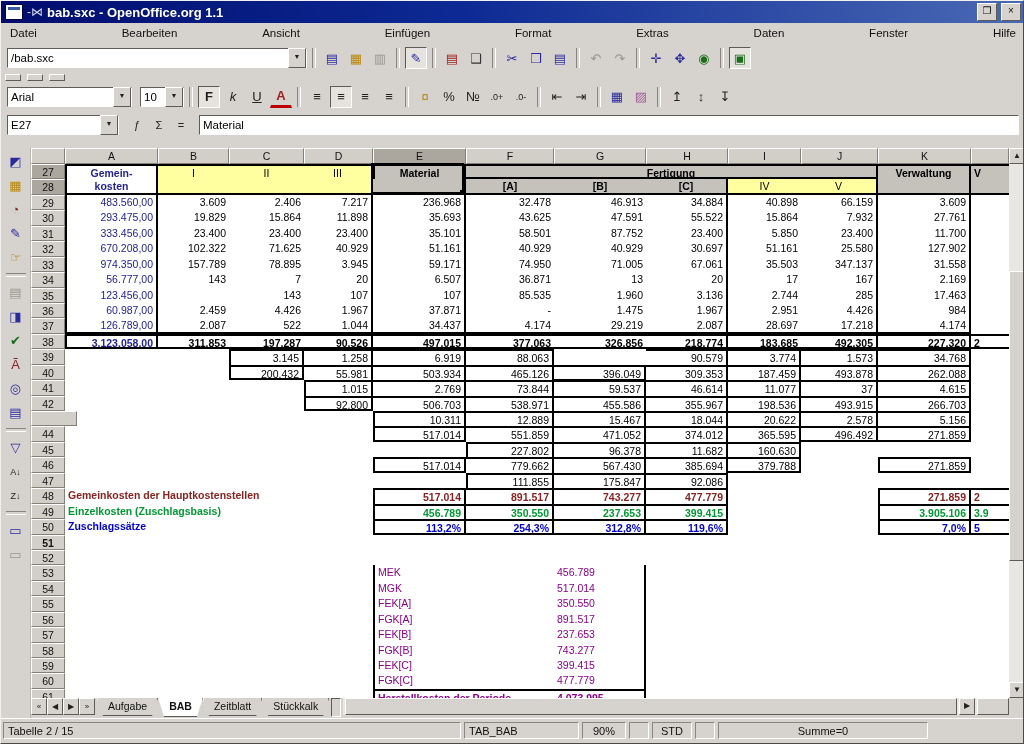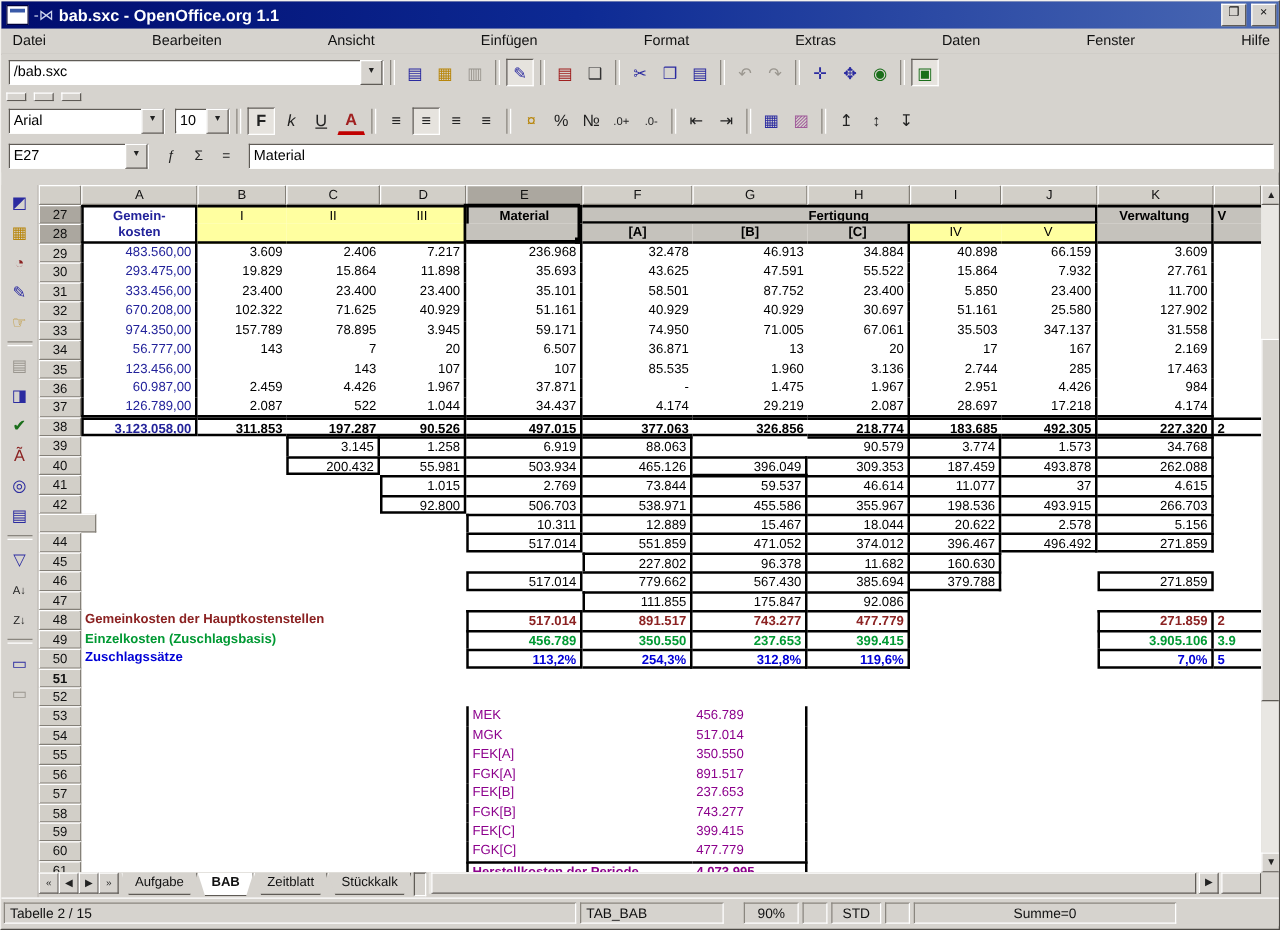--- a/index.html
+++ b/index.html
@@ -69,21 +69,21 @@
   .stab.active{background:#fff;font-weight:bold;height:18px;}
   .tabsplit{width:8px;height:17px;background:#d6d3ce;border:1px solid;border-color:#5f5b56 #fff #fff #5f5b56;margin-left:2px;flex:0 0 auto;}
   .htrack{flex:1 1 auto;height:17px;background:#e9e7e3;position:relative;margin-left:2px;}
   .hthumb{position:absolute;left:2px;top:0;right:52px;height:17px;background:#d6d3ce;border:1px solid;border-color:#fff #5f5b56 #5f5b56 #fff;box-sizing:border-box;}
   .hbtn{position:absolute;top:0;width:16px;height:17px;}
   
   .statusbar{position:absolute;left:0;top:717px;width:1024px;height:23px;background:#d6d3ce;border-top:1px solid #fff;
     display:flex;align-items:center;padding:0 2px;gap:3px;box-sizing:border-box;font-size:11px;color:#111;}
   .sfld{height:17px;line-height:16px;border:1px solid;border-color:#8a867f #fff #fff #8a867f;background:#d6d3ce;
     padding:0 4px;box-sizing:border-box;overflow:hidden;white-space:nowrap;}
-  .f1{width:458px;} .f2{width:115px;} .f3{width:44px;text-align:center;margin-left:13px;} .f4{width:20px;}
+  .f1{width:458px;} .f2{width:115px;} .f3{width:44px;text-align:center;} .f4{width:20px;}
   .f5{width:40px;text-align:center;} .f6{width:20px;} .f7{width:210px;text-align:center;}
   .corner-block{position:absolute;left:1008px;top:697px;width:16px;height:20px;background:#d6d3ce;}
 </style>
 </head>
 <body>
 
 <div id="win">
 
   <div class="titlebar">
     <span class="appico"></span>
@@ -420,21 +420,21 @@
       <div class="c n bt br" style="grid-area: 18 / 8;">15.467</div>
       <div class="c n bt br" style="grid-area: 18 / 9;">18.044</div>
       <div class="c n bt br" style="grid-area: 18 / 10;">20.622</div>
       <div class="c n bt br" style="grid-area: 18 / 11;">2.578</div>
       <div class="c n bt br" style="grid-area: 18 / 12;">5.156</div>
       <div class="hd" style="grid-area: 19 / 1; line-height: 14px;">44</div>
       <div class="c n bt bl br bb" style="grid-area: 19 / 6;">517.014</div>
       <div class="c n bt br" style="grid-area: 19 / 7;">551.859</div>
       <div class="c n bt br" style="grid-area: 19 / 8;">471.052</div>
       <div class="c n bt br" style="grid-area: 19 / 9;">374.012</div>
-      <div class="c n bt br" style="grid-area: 19 / 10;">396.467</div>
+      <div class="c n bt br" style="grid-area: 19 / 10;">365.595</div>
       <div class="c n bt br bb" style="grid-area: 19 / 11;">496.492</div>
       <div class="c n bt br bb" style="grid-area: 19 / 12;">271.859</div>
       <div class="hd" style="grid-area: 20 / 1; line-height: 14px;">45</div>
       <div class="c n bt bl br" style="grid-area: 20 / 7;">227.802</div>
       <div class="c n bt br" style="grid-area: 20 / 8;">96.378</div>
       <div class="c n bt br" style="grid-area: 20 / 9;">11.682</div>
       <div class="c n bt br" style="grid-area: 20 / 10;">160.630</div>
       <div class="hd" style="grid-area: 21 / 1; line-height: 14px;">46</div>
       <div class="c n bt bl br bb" style="grid-area: 21 / 6;">517.014</div>
       <div class="c n bt br" style="grid-area: 21 / 7;">779.662</div>

